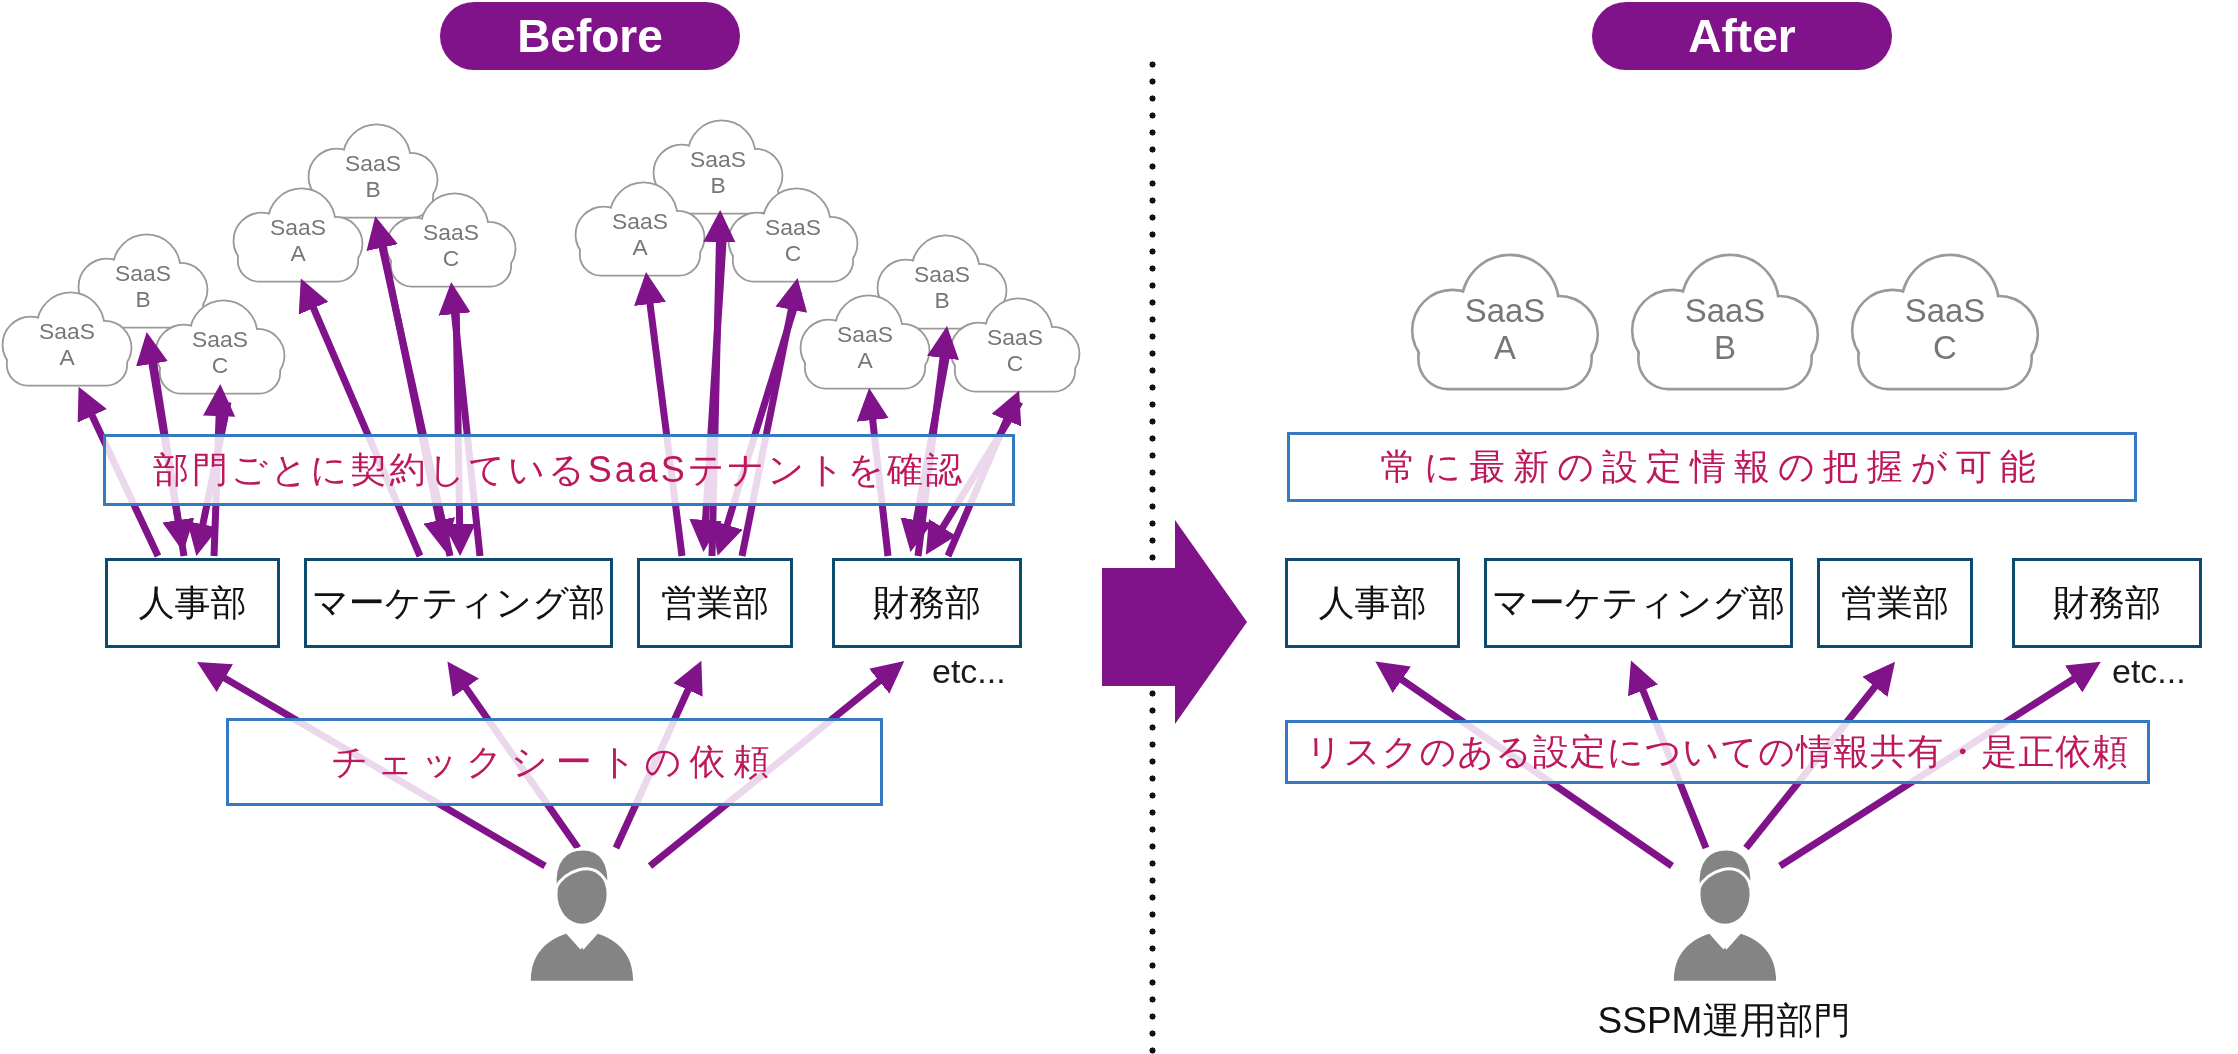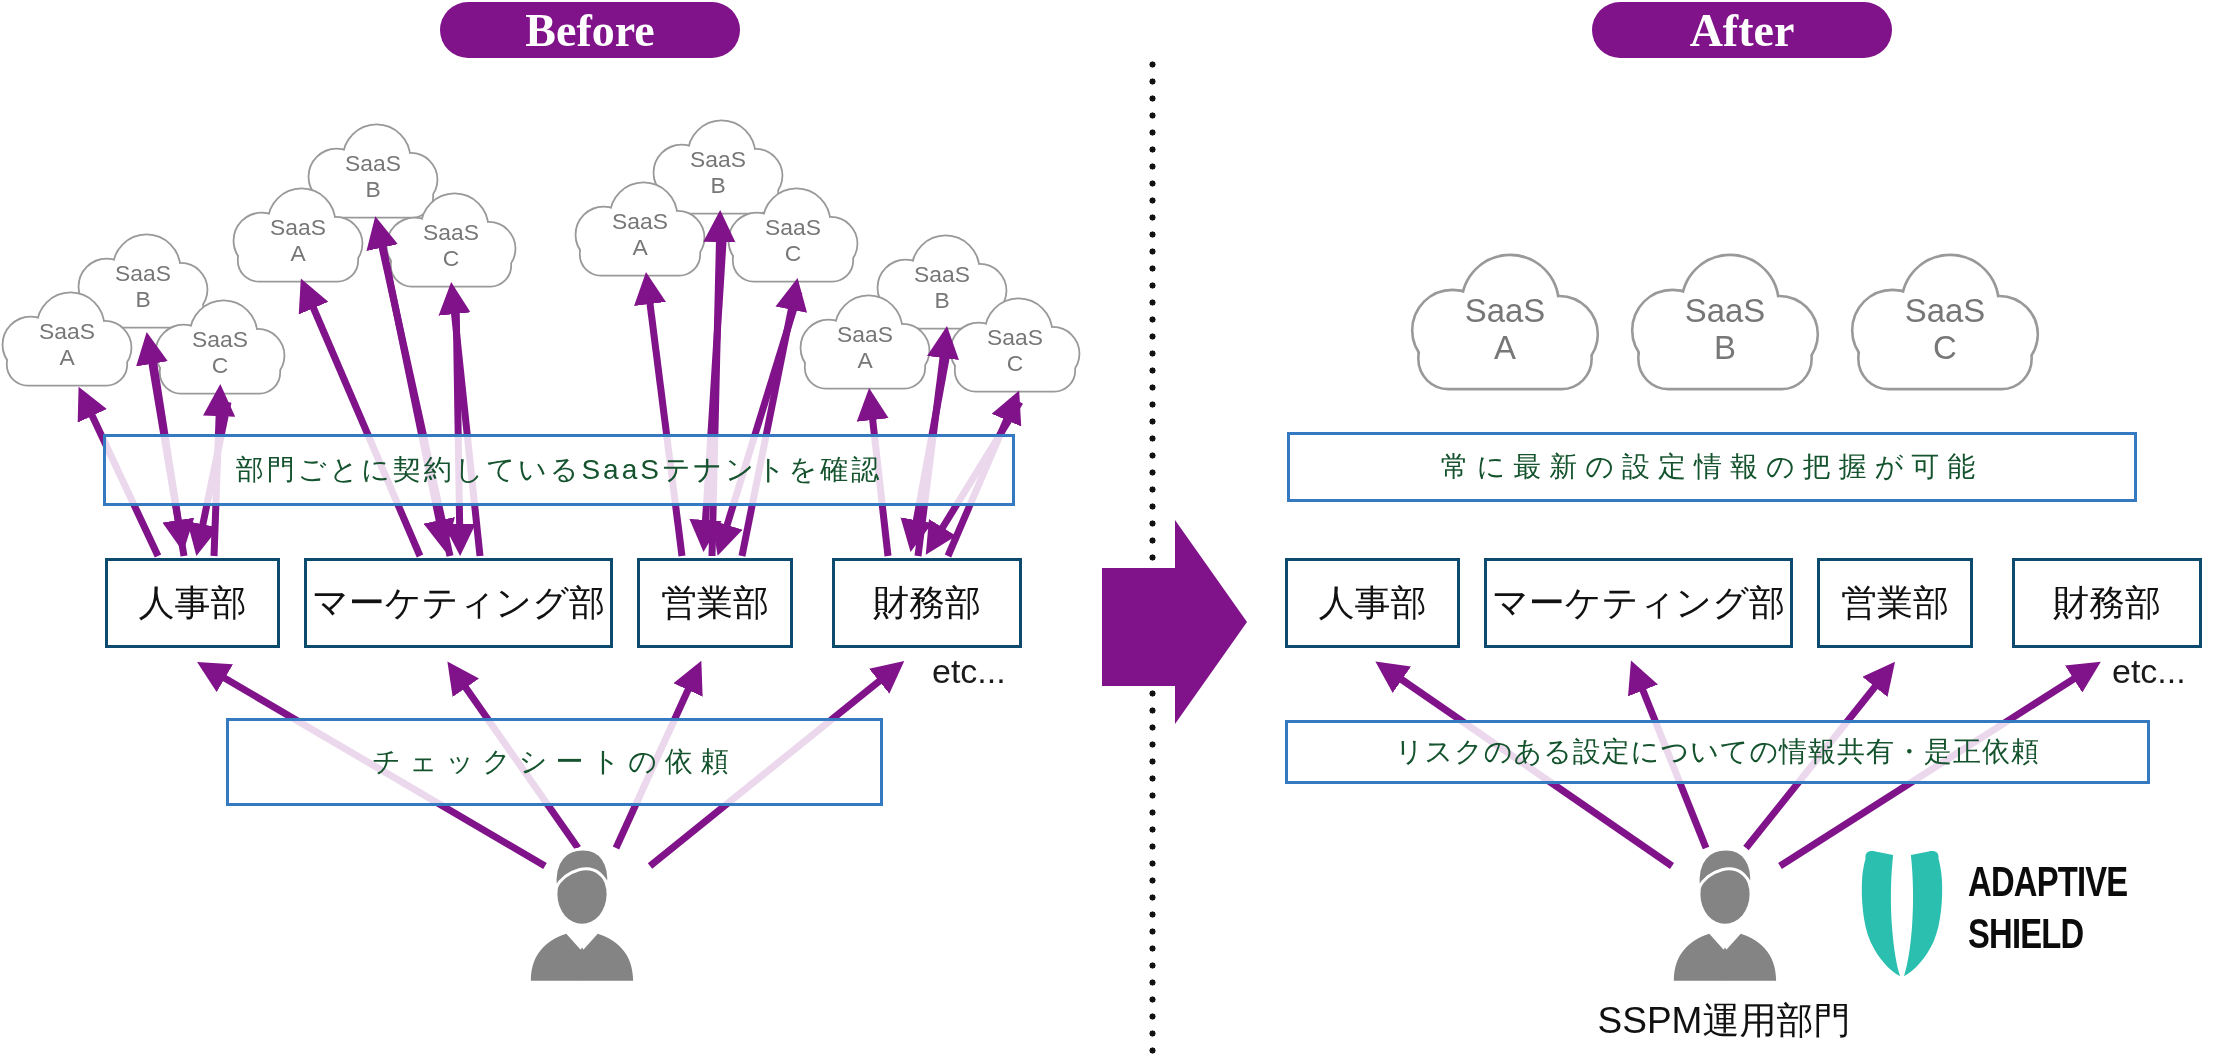--- a/index.html
+++ b/index.html
@@ -7,36 +7,36 @@
     position:relative;width:2238px;height:1054px;background:#ffffff;
     font-family:"Liberation Sans","DejaVu Sans",sans-serif;overflow:hidden;
   }
   
   .divider{
     position:absolute;left:1149px;top:56px;width:7px;height:998px;
     background-image:radial-gradient(circle,#111 2.8px,transparent 3.3px);
     background-size:7px 17px;background-repeat:repeat-y;z-index:1;
   }
   .badge{
-    position:absolute;top:2px;width:300px;height:56px;border-radius:34px;
+    position:absolute;top:2px;width:300px;height:68px;border-radius:34px;
     background:#80128A;color:#fff;font-size:46px;font-weight:bold;
-    display:flex;align-items:center;justify-content:center;z-index:4;font-family:Liberation Serif, serif;
+    display:flex;align-items:center;justify-content:center;z-index:4;
   }
   .cloud{position:absolute;z-index:1;}
   .ct{fill:#777777;font-family:"Liberation Sans","DejaVu Sans",sans-serif;font-size:32px;}
   .arrows{position:absolute;left:0;top:0;z-index:2;pointer-events:none;}
   .dept{
     position:absolute;top:558px;height:90px;background:#ffffff;border:3px solid #0c4a6e;
     box-sizing:border-box;display:flex;align-items:center;justify-content:center;
     font-size:36px;color:#111;white-space:nowrap;z-index:3;
   }
   .note{
     position:absolute;background:rgba(255,255,255,0.84);border:3px solid #3579C0;
     box-sizing:border-box;display:flex;align-items:center;justify-content:center;
-    font-size:28px;color:#14532d;white-space:nowrap;z-index:3;
+    font-size:36px;color:#be185d;white-space:nowrap;z-index:3;
   }
   .etc{position:absolute;font-size:34px;color:#1a1a1a;z-index:3;}
   .person{position:absolute;z-index:3;}
   .actor{
     position:absolute;top:996px;width:360px;text-align:center;font-size:37px;color:#111;z-index:3;
   }
   .logo{position:absolute;left:1850px;top:848px;display:flex;align-items:flex-start;z-index:3;}
   .logo-text{
     margin-left:14px;margin-top:8px;font-weight:900;font-size:42px;line-height:52px;color:#0c0c0c;
     transform:scaleX(0.78);transform-origin:left top;letter-spacing:-1px;
@@ -228,26 +228,14 @@
 
   <svg class="person" style="left:523px;top:843px" width="118" height="138" viewBox="0 0 120 140">
       <use href="#personShape"></use>
     </svg>
 
   <svg class="person" style="left:1666px;top:843px" width="118" height="138" viewBox="0 0 120 140">
       <use href="#personShape"></use>
     </svg>
   <div class="actor" style="left:1544px">SSPM運用部門</div>
 
-  <div class="logo">
-    <svg width="104" height="138" viewBox="0 0 100 140">
-      <g fill="#2BBFB0">
-        <path d="M13 11 C 12 4 17 2 23 3.5 L 41 7 C 38.5 30 38 56 40 82 C 41.8 104 44.5 119 48 130 C 37 124 26 112 18 95 C 10 77 8.5 50 9.5 32 C 10 24 11.5 16 13 11 Z"></path>
-        <path d="M87 11 C 88 4 83 2 77 3.5 L 59 7 C 61.5 30 62 56 60 82 C 58.2 104 55.5 119 52 130 C 63 124 74 112 82 95 C 90 77 91.5 50 90.5 32 C 90 24 88.5 16 87 11 Z"></path>
-      </g>
-    </svg>
-    <div class="logo-text">
-      <div>ADAPTIVE</div>
-      <div>SHIELD</div>
-    </div>
-  </div>
 
 </div>
 
 </body></html>

